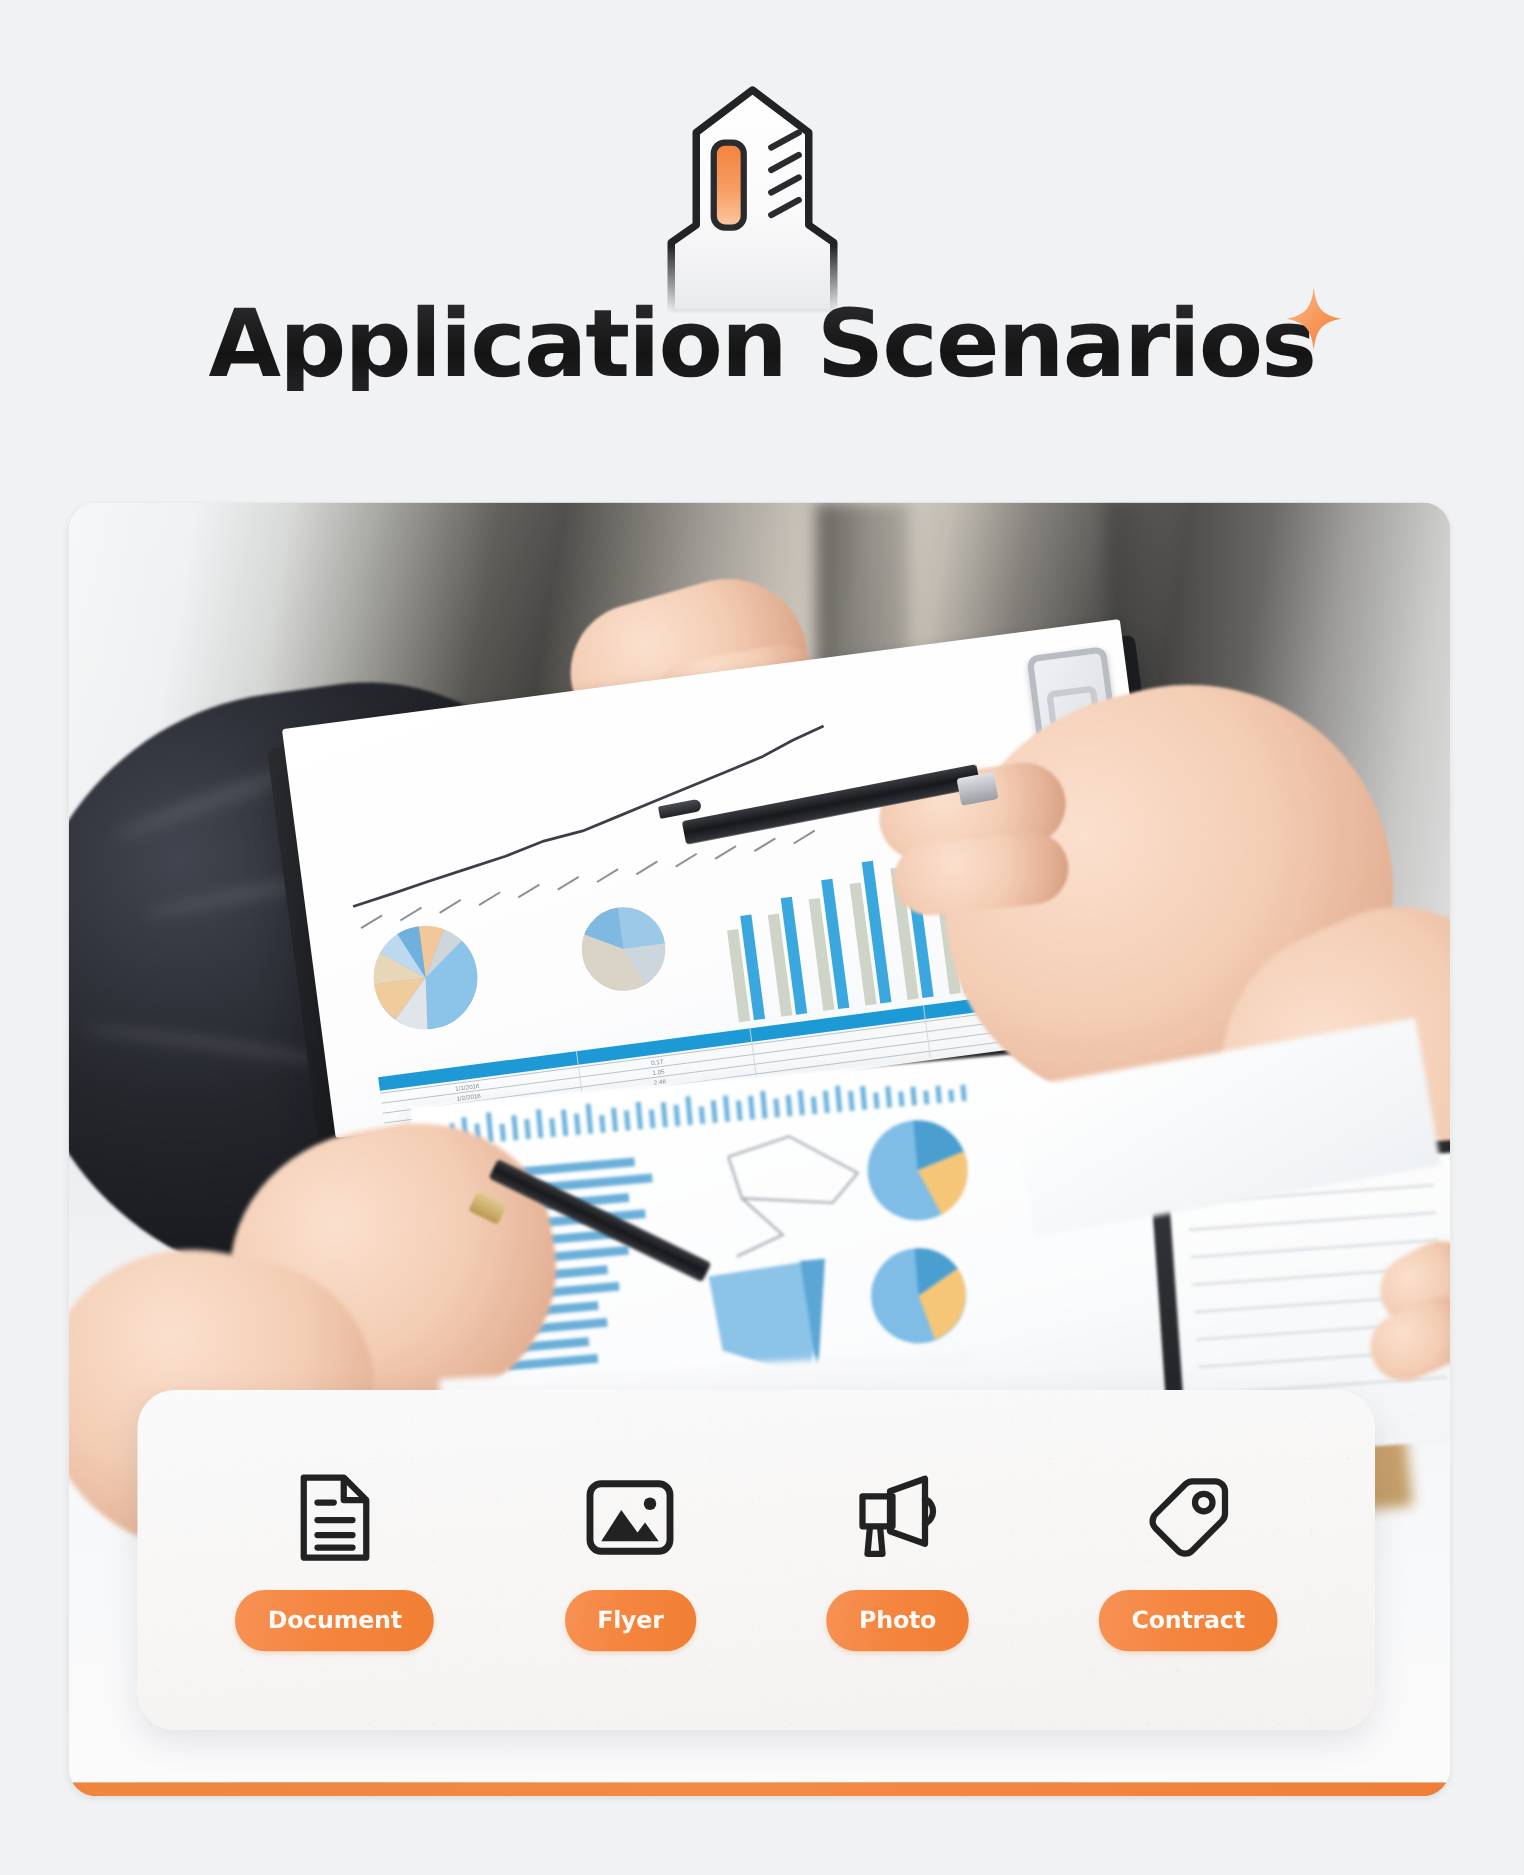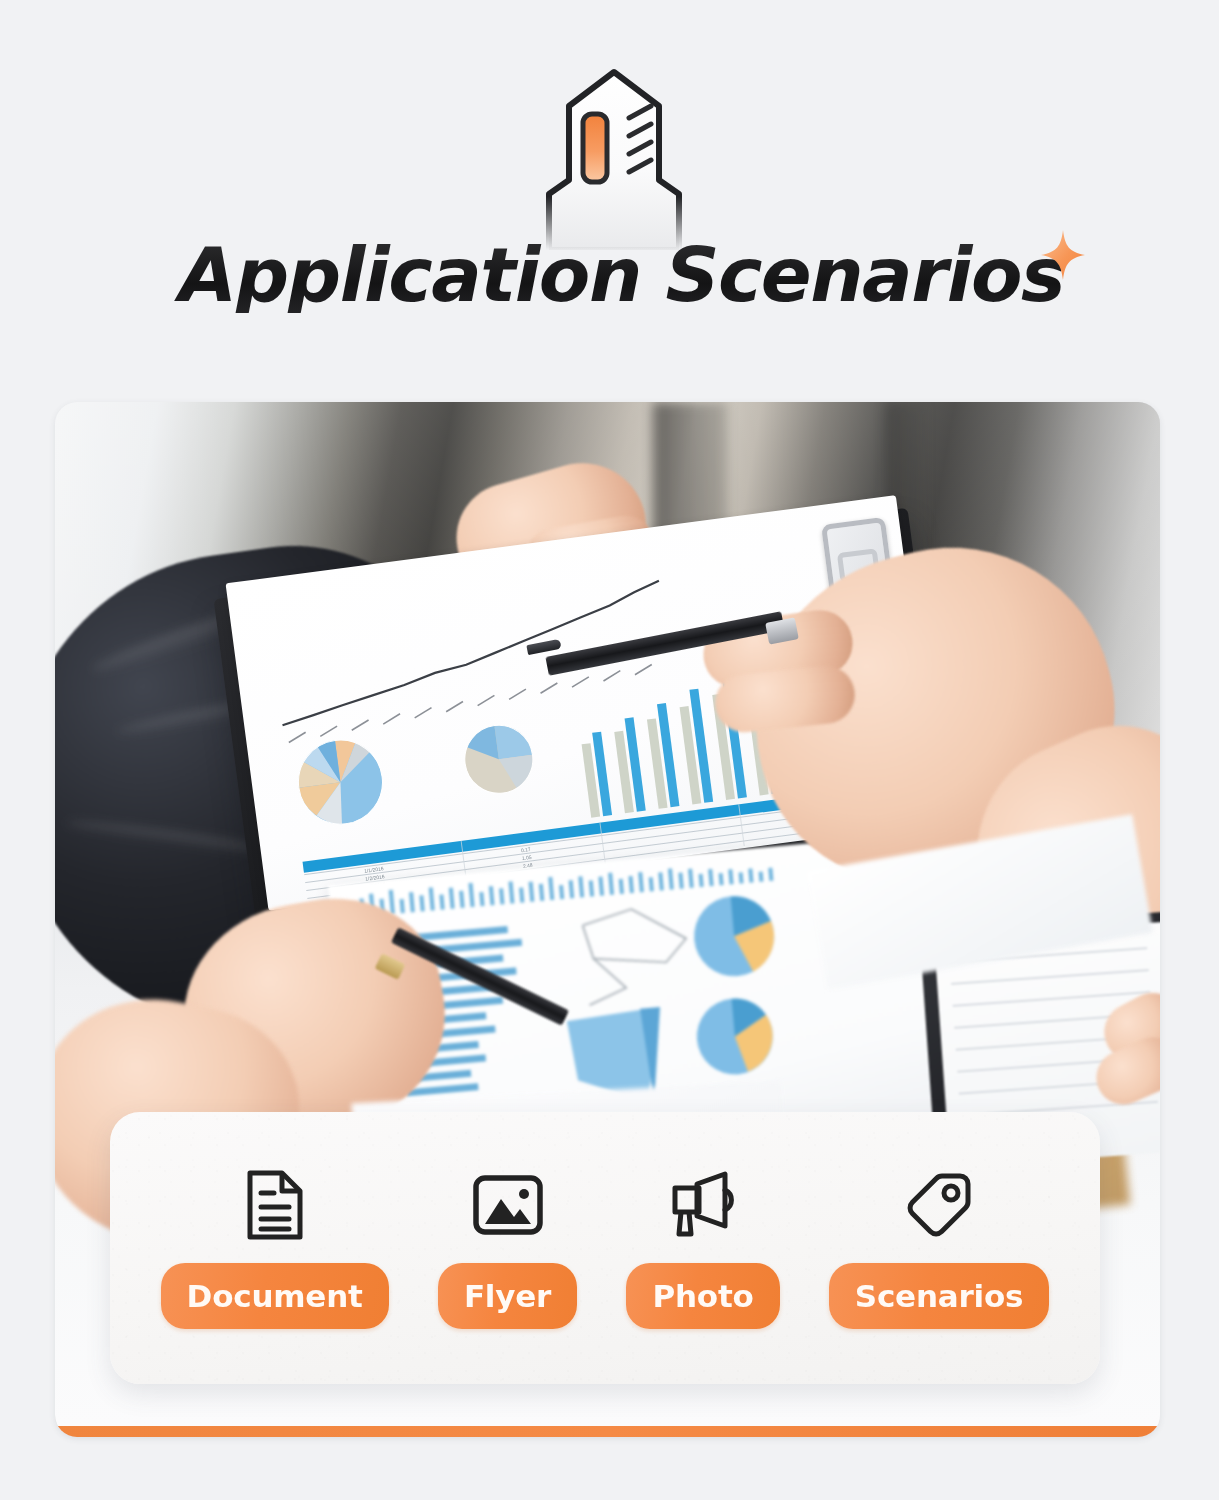--- a/index.html
+++ b/index.html
@@ -9,24 +9,23 @@
     height: 1500px;
     background: #f1f2f4;
     font-family: "Liberation Sans", sans-serif;
     overflow: hidden;
     position: relative;
   }
 
   
   .header {
     position: absolute;
-    top: 0; left: 12px;
+    top: 0; left: 0;
     width: 1130px;
     height: 400px;
-    font-style: italic;
   }
 
   .brand-icon {
     position: absolute;
     left: 497px;
     top: 62px;
     width: 210px;
     height: 190px;
   }
 
@@ -297,26 +296,26 @@
     display: flex;
     align-items: center;
     justify-content: center;
   }
   .cat-icon svg { display: block; }
 
   .cat-pill {
     display: inline-flex;
     align-items: center;
     justify-content: center;
-    height: 66px;
+    height: 49px;
     padding: 2px 26px;
     border-radius: 24px;
     background: linear-gradient(100deg, #f79255 0%, #f5853f 45%, #f07f33 100%);
     color: #fffaf6;
-    font-size: 31px;
+    font-size: 19px;
     font-weight: bold;
     letter-spacing: -0.2px;
     white-space: nowrap;
     font-family: "DejaVu Sans", sans-serif;
     box-shadow: 0 2px 4px rgba(220,120,50,0.22);
   }
 </style>
 </head>
 <body>
 
@@ -658,15 +657,15 @@
 
   <div class="cat-item">
     <div class="cat-icon">
       <svg width="70" height="70" viewBox="0 0 70 70">
         <path d="M38 6 H56 A8 8 0 0 1 64 14 V32 A8 8 0 0 1 61.6 37.7 L37.7 61.6
                  A8 8 0 0 1 26.4 61.6 L8.4 43.6 A8 8 0 0 1 8.4 32.3 L32.3 8.4
                  A8 8 0 0 1 38 6 Z" fill="none" stroke="#222" stroke-width="5" stroke-linejoin="round"></path>
         <circle cx="47" cy="23" r="7" fill="none" stroke="#222" stroke-width="5"></circle>
       </svg>
     </div>
-    <span class="cat-pill">Scenarios</span>
+    <span class="cat-pill">Contract</span>
   </div>
 </div>
 
 </body></html>

